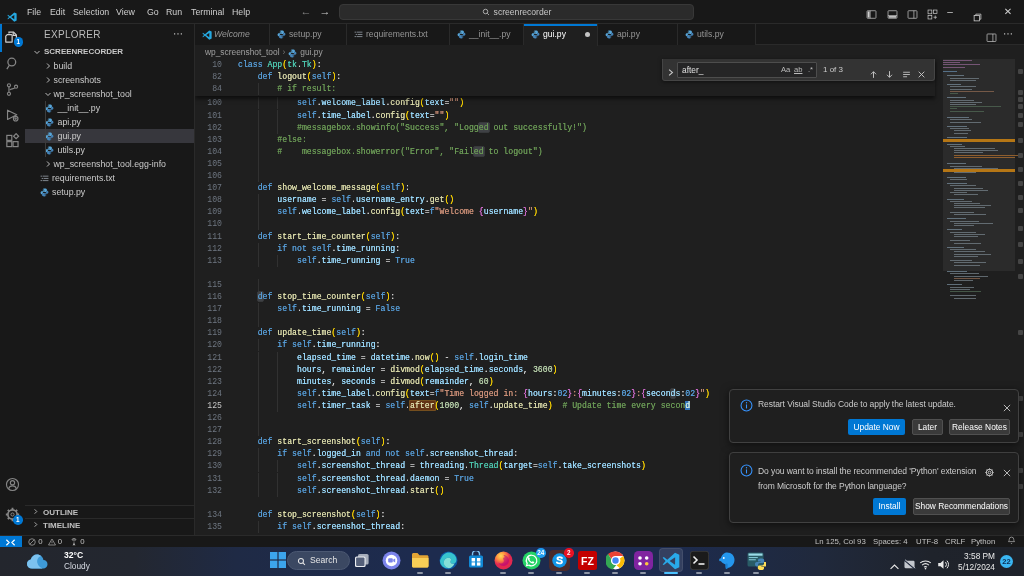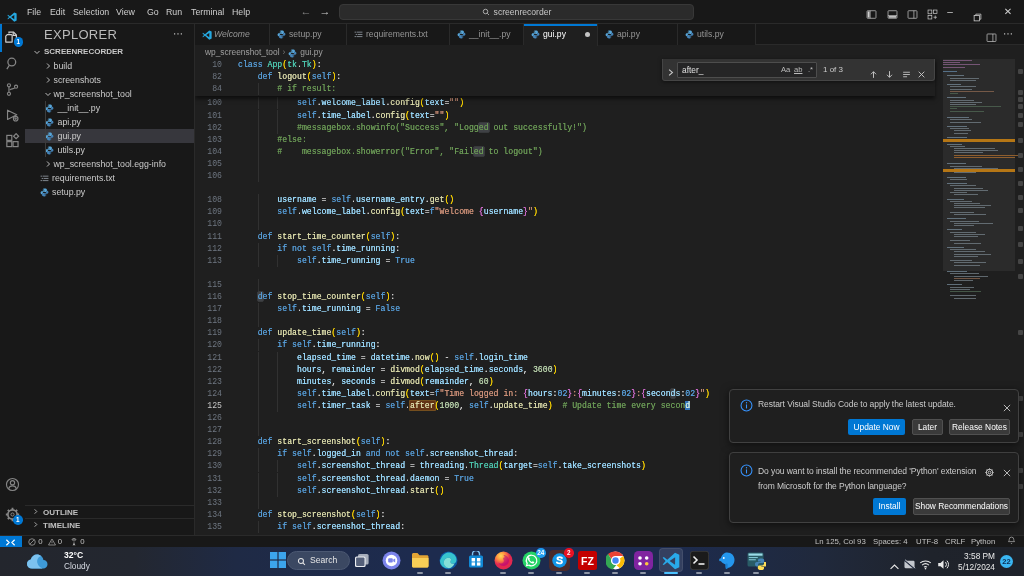--- a/index.html
+++ b/index.html
@@ -9,21 +9,21 @@
 #titlebar{position:absolute;left:0;top:0;width:1024px;height:24px;background:#181818;border-bottom:1px solid #2a2a2a}
 .menu{position:absolute;top:0;height:24px;line-height:24px;font-size:8.8px;color:#cfcfcf}
 #pill{position:absolute;left:339px;top:3.5px;width:355px;height:16.5px;background:#2b2b2b;border:1px solid #383838;border-radius:4px;color:#c8c8c8;font-size:8.6px;text-align:center;line-height:15px}
 .wbtn{position:absolute;top:0;height:24px;line-height:23px;color:#cfcfcf;text-align:center}
 
 #activity{position:absolute;left:0;top:24px;width:25px;height:511px;background:#181818}
 .aicon{position:absolute;left:4px;width:17px;height:17px}
 .badge{position:absolute;width:9.5px;height:9.5px;border-radius:50%;background:#0078d4;color:#fff;font-size:6.3px;font-weight:bold;text-align:center;line-height:9.5px}
 
 #sidebar{position:absolute;left:25px;top:24px;width:170px;height:511px;background:#181818;border-right:1px solid #2a2a2a}
-#sbhead{position:absolute;left:19px;top:0;height:22px;line-height:22px;font-size:13px;color:#bbbbbb;letter-spacing:.3px}
+#sbhead{position:absolute;left:19px;top:0;height:22px;line-height:22px;font-size:10px;color:#bbbbbb;letter-spacing:.3px}
 .trow{position:absolute;left:0;width:169px;height:14px;line-height:14px}
 .trow.sel{background:#37373d}
 .tl{position:absolute;top:0;font-size:8.8px;color:#cccccc;white-space:nowrap}
 .tb{font-weight:bold;font-size:8px;color:#c8c8c8}
 .ticon{position:absolute;top:2.5px}
 .ticon svg,.ticon2 svg,.aicon svg{display:block}
 .shead{position:absolute;left:0;width:169px;height:13.4px;line-height:13.4px;border-top:1px solid #2a2a2a;font-size:8px;font-weight:bold;color:#c0c0c0}
 
 #tabbar{position:absolute;left:195px;top:24px;width:829px;height:20.5px;background:#181818;border-bottom:1px solid #2a2a2a}
 .tab{position:absolute;top:0;height:20.5px;background:#181818;border-right:1px solid #2a2a2a;line-height:20.5px;white-space:nowrap}
@@ -505,20 +505,24 @@
 <div class="row" style="top:98.9px">
         <b class="g" style="left:62.7px"></b>
         <span class="ln">105</span>
         <span class="code"></span>
       </div>
 <div class="row" style="top:111.0px">
         <b class="g" style="left:62.7px"></b>
         <span class="ln">106</span>
         <span class="code"></span>
       </div>
+<div class="row" style="top:123.1px">
+        <span class="ln">107</span>
+        <span class="code">    <i class="k">def </i><i class="fn">show_welcome_message</i><i class="b1">(</i><i class="k">self</i><i class="b1">)</i>:</span>
+      </div>
 <div class="row" style="top:135.2px">
         <b class="g" style="left:62.7px"></b>
         <span class="ln">108</span>
         <span class="code">        <i class="v">username</i> = <i class="k">self</i>.<i class="v">username_entry</i>.<i class="fn">get</i><i class="b1">()</i></span>
       </div>
 <div class="row" style="top:147.3px">
         <b class="g" style="left:62.7px"></b>
         <span class="ln">109</span>
         <span class="code">        <i class="k">self</i>.<i class="v">welcome_label</i>.<i class="fn">config</i><i class="b1">(</i><i class="v">text</i>=<i class="k">f</i><i class="s">"Welcome </i><i class="b2">{</i><i class="v">username</i><i class="b2">}</i><i class="s">"</i><i class="b1">)</i></span>
       </div>
@@ -629,25 +633,20 @@
         <b class="g" style="left:62.7px"></b>
         <b class="g" style="left:82.4px"></b>
         <span class="ln">131</span>
         <span class="code">            <i class="k">self</i>.<i class="v">screenshot_thread</i>.<i class="v">daemon</i> = <i class="k">True</i></span>
       </div>
 <div class="row" style="top:425.6px">
         <b class="g" style="left:62.7px"></b>
         <b class="g" style="left:82.4px"></b>
         <span class="ln">132</span>
         <span class="code">            <i class="k">self</i>.<i class="v">screenshot_thread</i>.<i class="fn">start</i><i class="b1">()</i></span>
-      </div>
-<div class="row" style="top:437.7px">
-        <b class="g" style="left:62.7px"></b>
-        <span class="ln">133</span>
-        <span class="code"></span>
       </div>
 <div class="row" style="top:449.8px">
         <span class="ln">134</span>
         <span class="code">    <i class="k">def </i><i class="fn">stop_screenshot</i><i class="b1">(</i><i class="k">self</i><i class="b1">)</i>:</span>
       </div>
 <div class="row" style="top:461.9px">
         <b class="g" style="left:62.7px"></b>
         <span class="ln">135</span>
         <span class="code">        <i class="k">if </i><i class="k">self</i>.<i class="v">screenshot_thread</i>:</span>
       </div>

